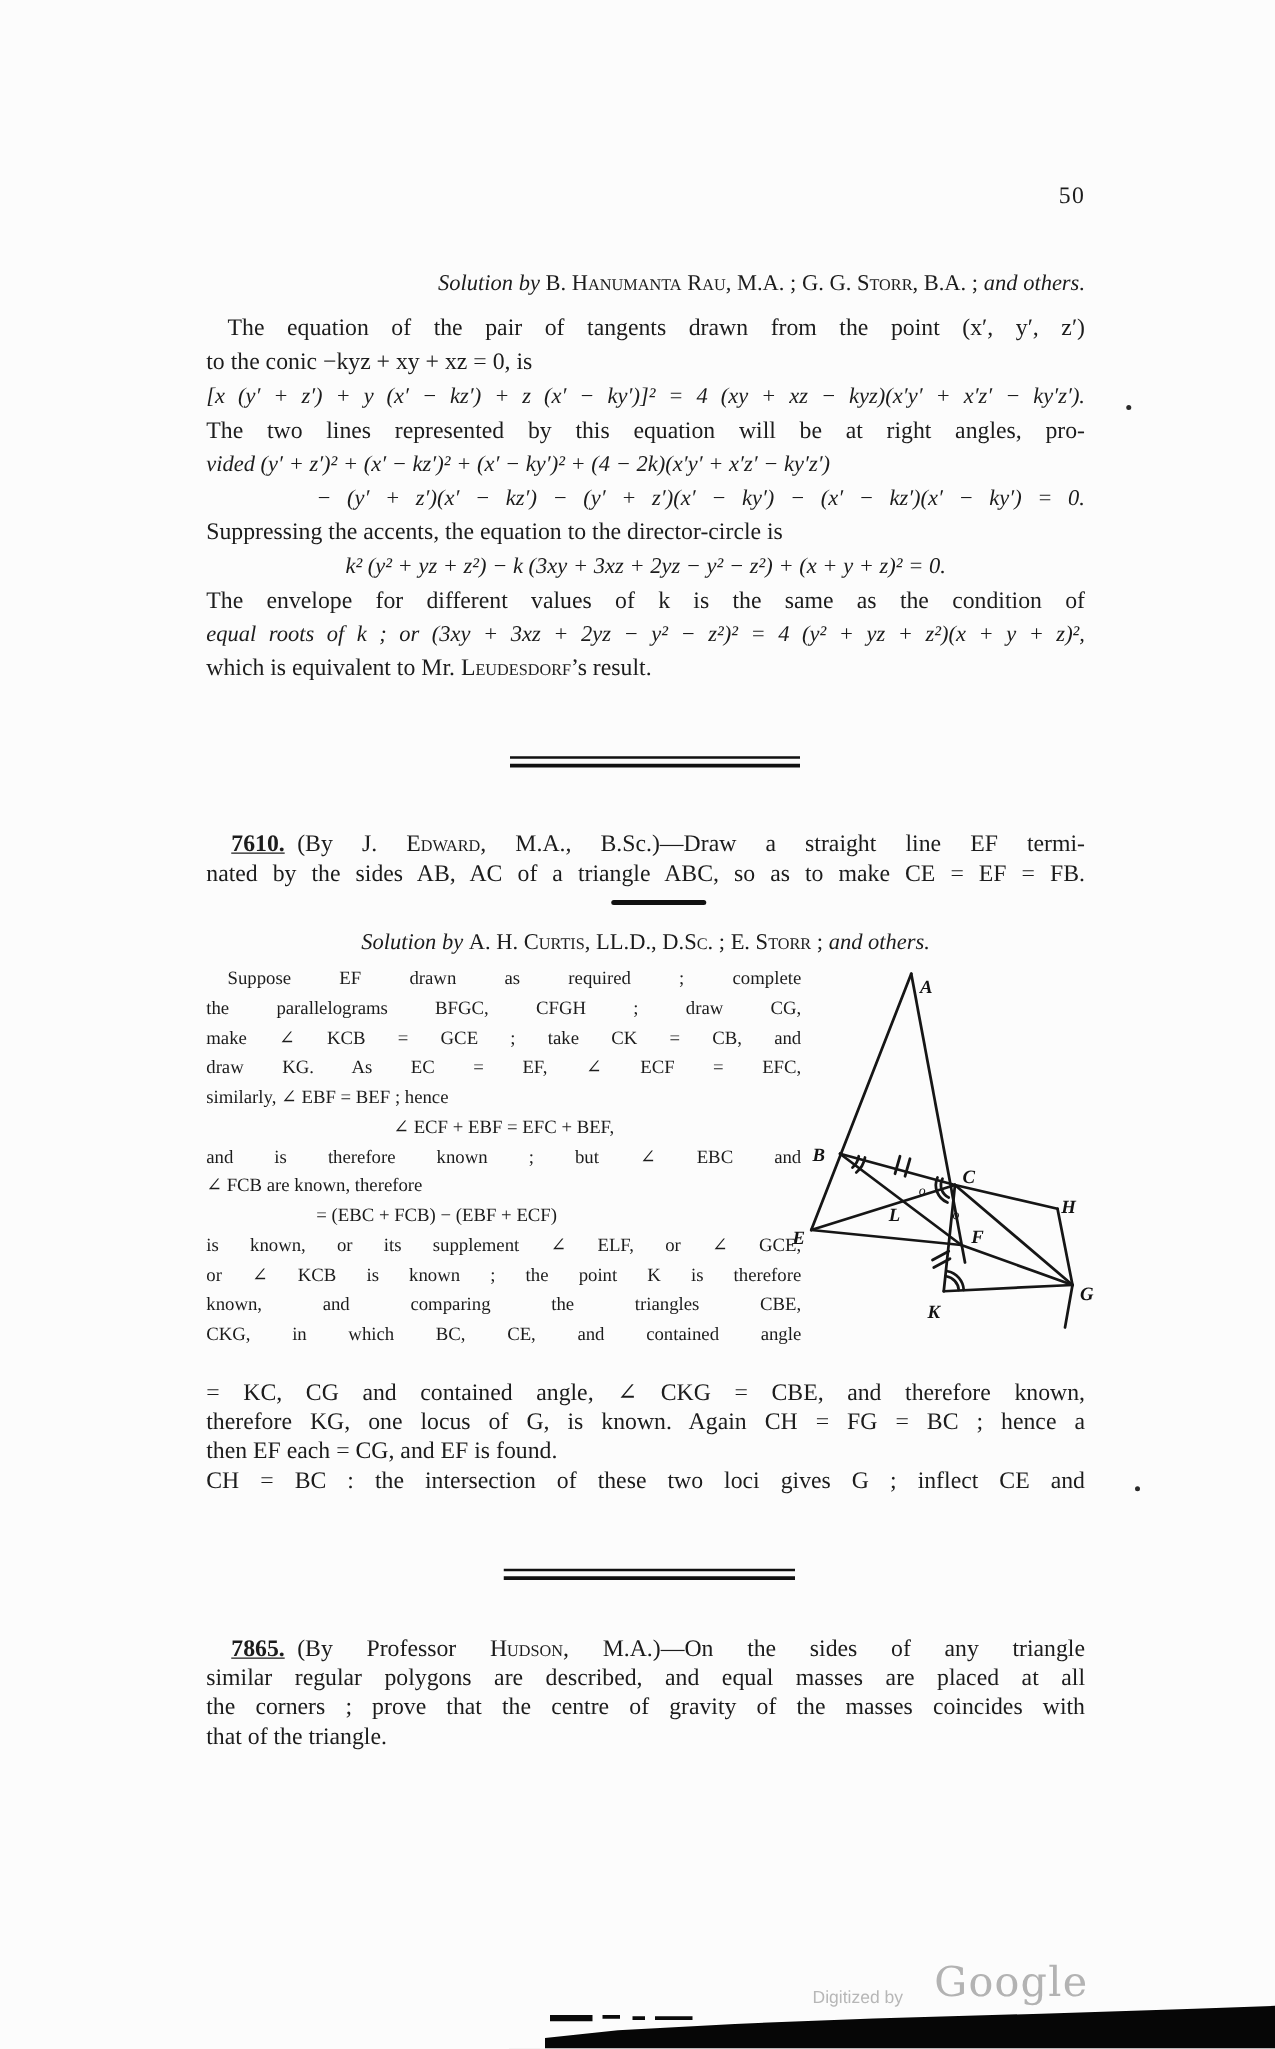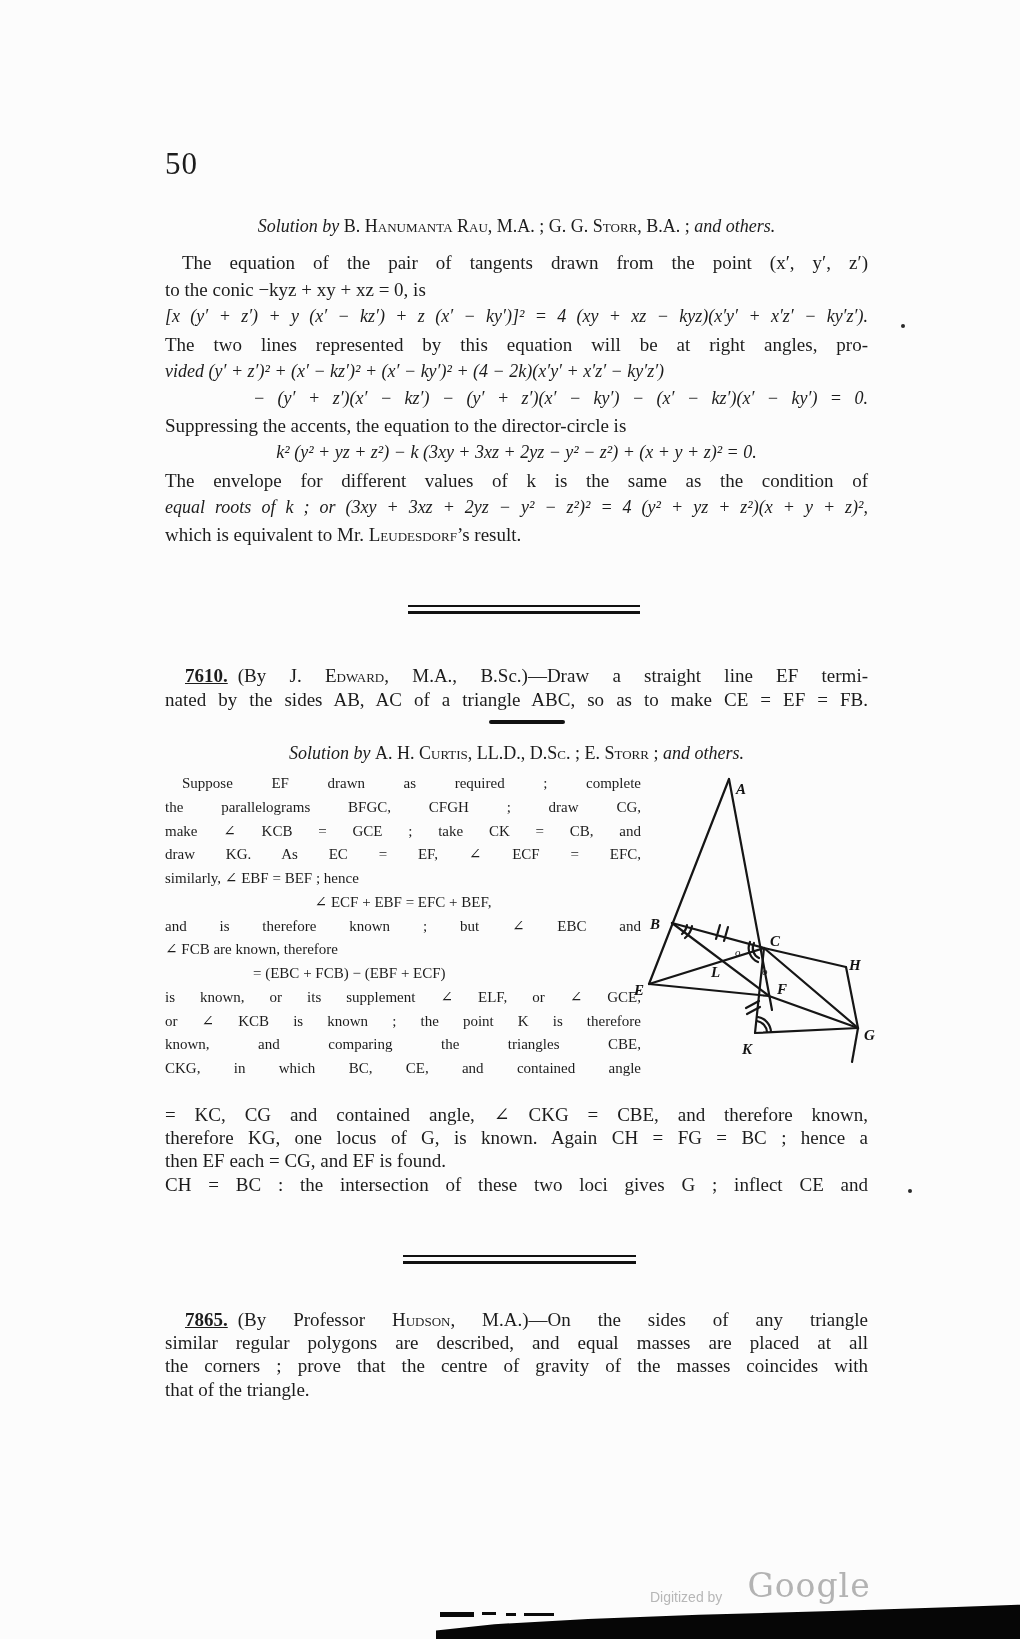--- a/index.html
+++ b/index.html
@@ -1,34 +1,34 @@
 <!DOCTYPE html>
 <html><head>
 <meta charset="utf-8">
 <style>
   html,body{margin:0;padding:0;background:#e8e8e8;}
   .sheet{position:relative;width:1020px;height:1639px;background:#fcfcfc;overflow:hidden;
          font-family:"Liberation Serif","DejaVu Serif","DejaVu Sans",serif;color:#1c1c1c;}
   .abs{position:absolute;}
-  .pageno{left:165px;top:146px;width:703px;text-align:left;font-size:31px;letter-spacing:1px;}
+  .pageno{left:165px;top:146px;width:703px;text-align:right;font-size:19px;letter-spacing:1px;}
   .byline{width:703px;left:165px;text-align:center;font-size:18px;white-space:nowrap;}
   .it{font-style:italic;}
   .sc{font-variant:small-caps;}
   .line{min-height:1em;}
   .j{text-align:justify;text-align-last:justify;}
   .ctr{text-align:center;}
   .math{font-style:italic;font-size:18px;}
   .ind17{padding-left:17px;}
   .ind20{padding-left:20px;}
   .ind30{padding-left:30px;}
   .ind88{padding-left:88px;}
   .seca{left:165px;top:249px;width:703px;font-size:19px;line-height:27.2px;}
   .q1{left:165px;top:664px;width:703px;font-size:19px;line-height:24px;}
   .qnum{font-weight:bold;margin-right:10px;text-decoration:underline;}
-  .byline1{top:216px;}
+  .byline1{top:216px;text-align:right;}
   .byline2{top:743px;}
   .colblk{left:165px;top:772px;width:476px;font-size:15px;line-height:23.75px;}
   .fullblk{left:165px;top:1103px;width:703px;font-size:19px;line-height:23.2px;}
   .q2{left:165px;top:1308px;width:703px;font-size:19px;line-height:23.2px;}
   .drule{height:4px;border-top:2px solid #111;border-bottom:3px solid #111;}
   .srule{left:489px;top:720px;width:76px;height:4px;background:#111;border-radius:2px;}
   .figlabels text{font:italic bold 15px "Liberation Serif","DejaVu Serif",serif;}
   .figlabels text.small{font:italic 11px "Liberation Serif","DejaVu Serif",serif;}
   .wm{left:650px;top:1566px;display:flex;align-items:flex-end;gap:25px;}
   .wm-txt{font-family:"Liberation Sans","DejaVu Sans",sans-serif;font-size:14px;color:#b7b7b7;}

